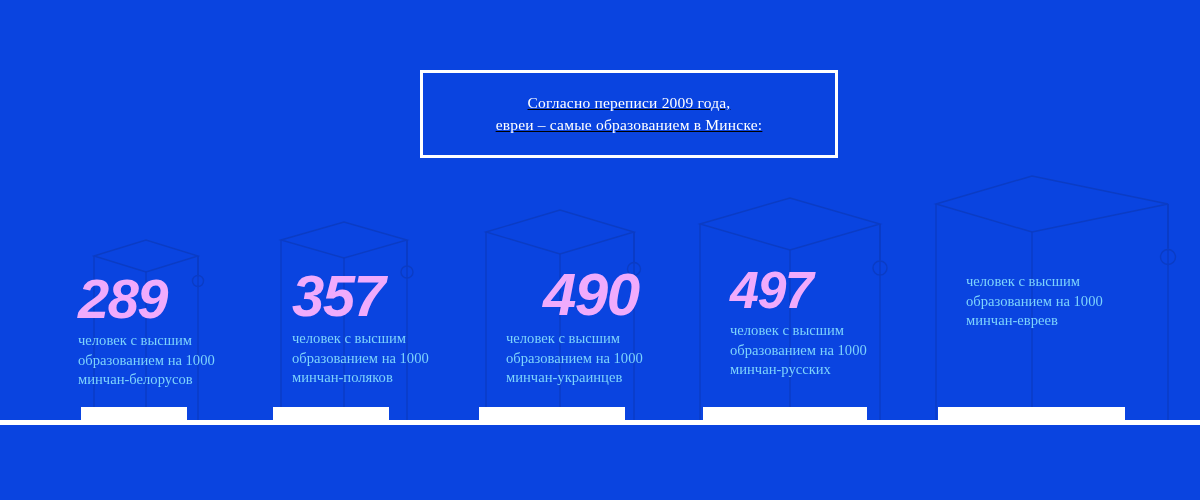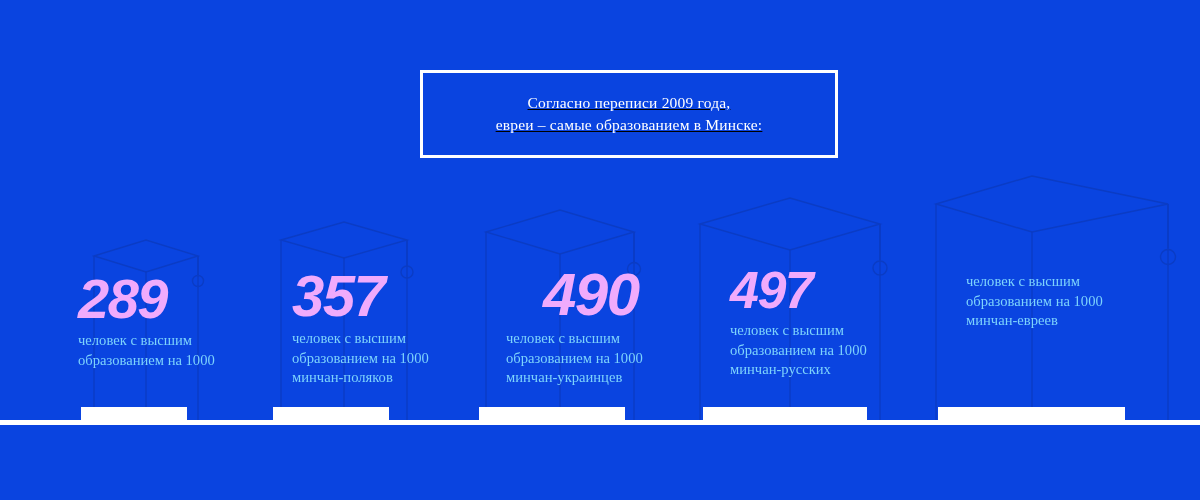--- a/index.html
+++ b/index.html
@@ -118,20 +118,21 @@
   <div id="title-box">
     <div class="tline">Согласно переписи 2009 года,</div>
     <div class="tline">евреи – самые образованием в Минске:</div>
   </div>
 
   <div class="col" style="left:78px;top:272px;">
     <div class="num" style="font-size:56px;">289</div>
     <div class="cap-text">
       <div>человек с высшим</div>
       <div>образованием на 1000</div>
+      <div>минчан-белорусов</div>
     </div>
   </div>
 
   <div class="col" style="left:292px;top:268px;">
     <div class="num" style="font-size:58px;">357</div>
     <div class="cap-text">
       <div>человек с высшим</div>
       <div>образованием на 1000</div>
       <div>минчан-поляков</div>
     </div>

